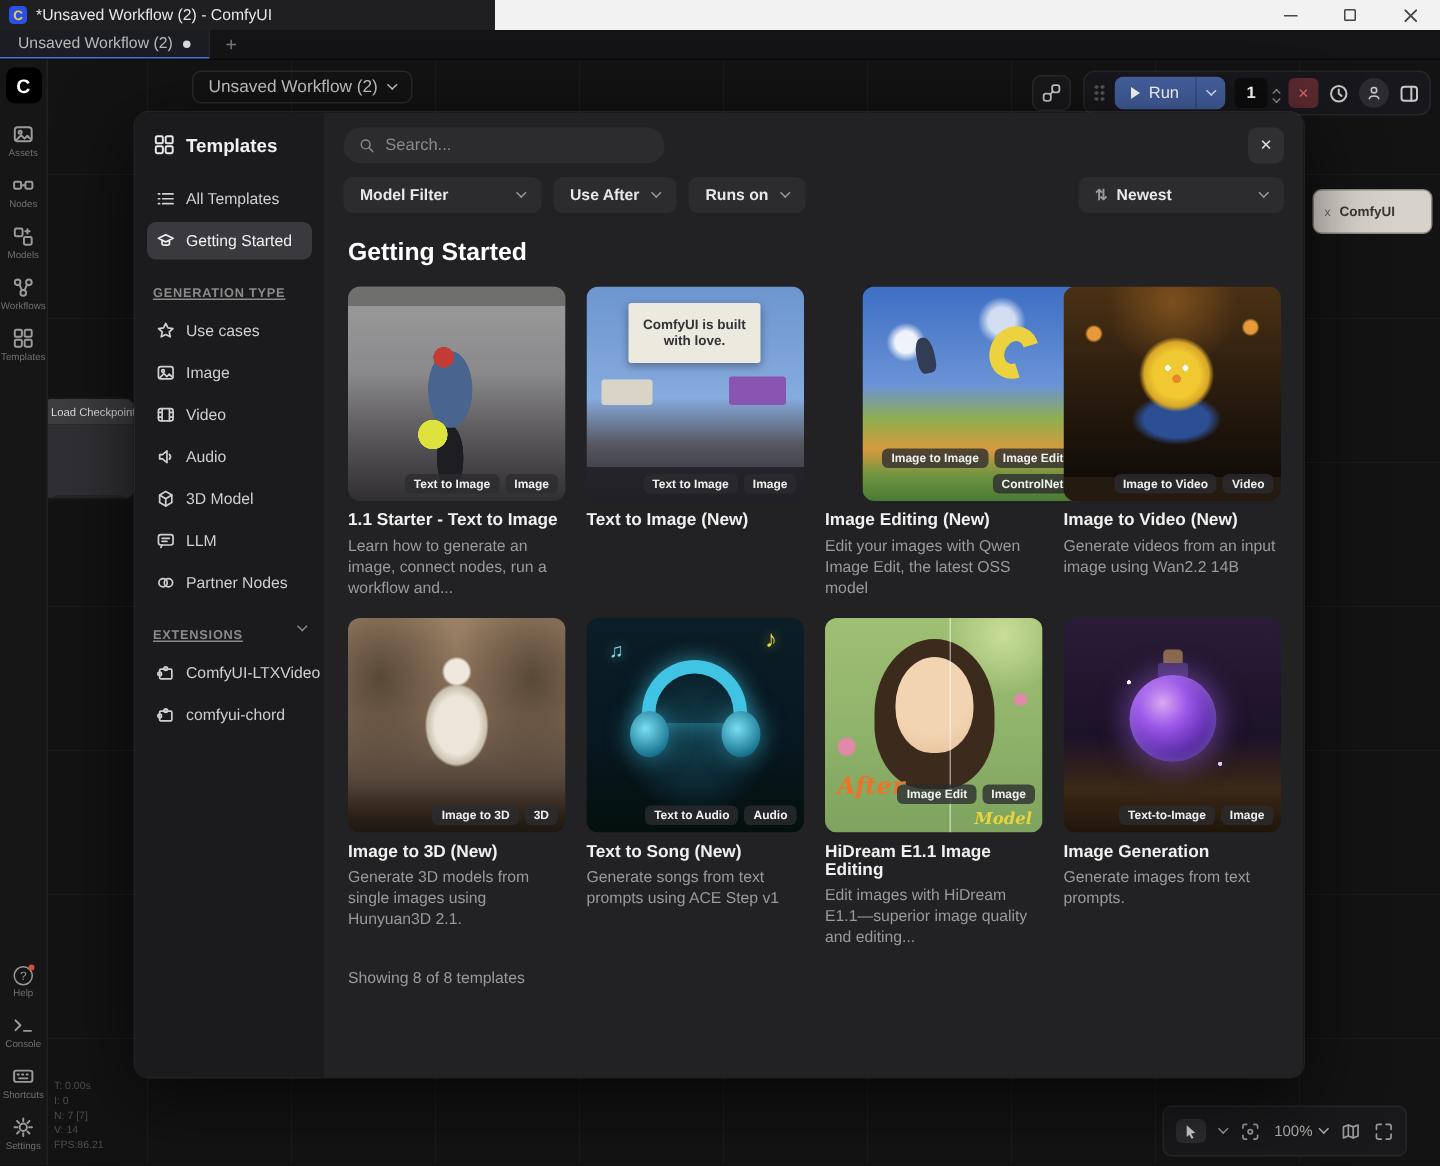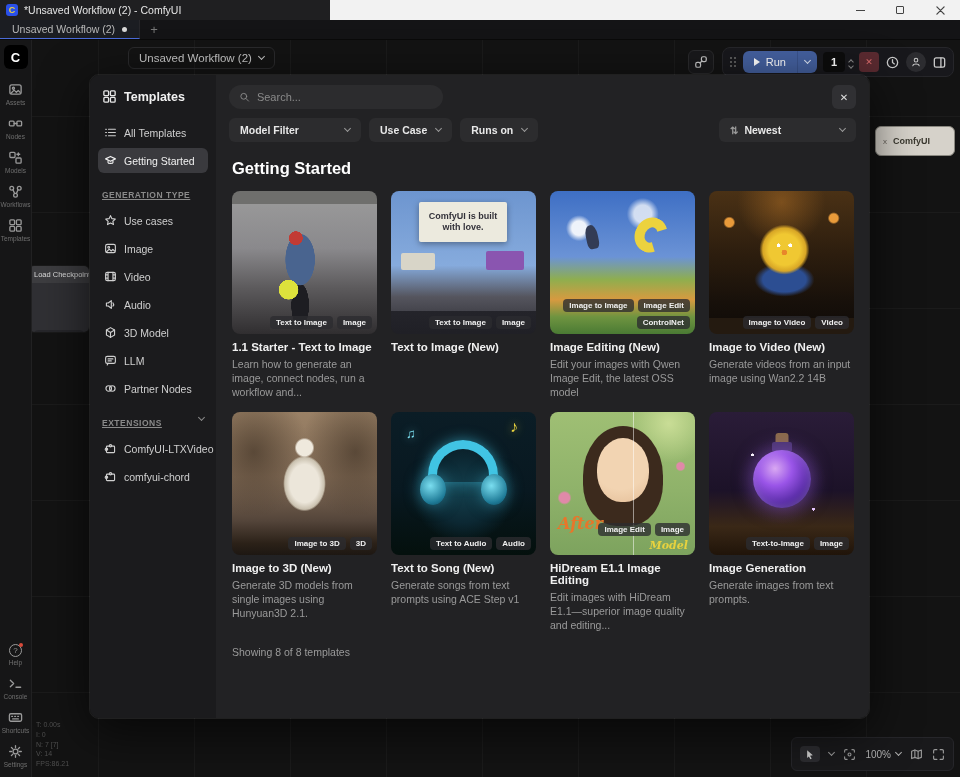--- a/index.html
+++ b/index.html
@@ -64,21 +64,21 @@
   .node-left .nl-body { background:#303034; height:100%; position:relative; }
   .node-left .nl-value { position:absolute; bottom:8px; left:4px; right:4px; background:#26262a; border-radius:6px; color:#b5b5b5; font-size:6.5px; padding:2px 4px; white-space:nowrap; overflow:hidden; }
   .node-right { position:absolute; right:5px; top:86px; width:80px; height:30px; background:#d6d2ca; border:1px solid #8a8880; border-radius:6px; display:flex; align-items:center; gap:6px; padding:0 7px; z-index:1; }
   .node-right .nr-x { color:#66625a; font-size:8px; }
   .node-right .nr-label { color:#3a382f; font-size:9px; font-weight:bold; }
 
   
   .stats { position:absolute; left:4px; bottom:8px; color:#4e4e4e; font-size:7px; line-height:1.4; }
 
   
-  .zoombar { position:absolute; right:6px; bottom:6px; height:22px; display:flex; align-items:center; gap:9px; background:#19191b; border:1px solid #26262a; border-radius:6px; padding:16px 8px; color:#9a9a9a;text-align:center; }
+  .zoombar { position:absolute; right:22px; bottom:6px; height:22px; display:flex; align-items:center; gap:9px; background:#19191b; border:1px solid #26262a; border-radius:6px; padding:16px 8px; color:#9a9a9a;text-align:center; }
   .cursor-btn { width:20px; height:16px; background:#2c2c30; border-radius:4px; display:flex; align-items:center; justify-content:center; }
   .zoom-label { color:#b0b0b0; font-size:10px; display:flex; align-items:center; gap:5px; }
 
   
   .modal { position:absolute; left:89px; top:74px; width:781px; height:645px; border-radius:10px; overflow:hidden; display:flex; z-index:20; box-shadow:0 12px 48px rgba(0,0,0,0.65); border:1px solid rgba(255,255,255,0.06); }
   .m-sidebar { width:126px; background:#1b1b1d; padding:12px 8px; display:flex; flex-direction:column; }
   .m-header { display:flex; align-items:center; gap:7px; color:#f0f0f0; font-size:12.5px; font-weight:bold; padding:2px 4px 0; margin-bottom:16px; }
   .m-item { display:flex; align-items:center; gap:7px; height:25px; padding:0 6px; border-radius:6px; color:#cfcfcf; font-size:10.5px; margin-bottom:3px; white-space:nowrap; }
   .m-item.active { background:#3a3a3e; color:#f0f0f0; }
   .m-item svg { flex:none; }
@@ -117,21 +117,21 @@
     linear-gradient(180deg,#9c9c9c 0%,#8a898c 40%,#5c5a5c 68%,#302e30 100%); }
   .art-billboard { background:
     linear-gradient(0deg, rgba(30,30,36,.85) 0 16%, transparent 16%),
     linear-gradient(180deg,#6d95cf 0%,#86abdd 52%,#55555e 74%,#2a2a30 100%); }
   .bb-main { position:absolute; top:11px; left:28px; width:88px; height:40px; background:#eceade; border-radius:2px; color:#33323a; font-weight:bold; font-size:9px; line-height:1.2; display:flex; align-items:center; justify-content:center; text-align:center; padding:2px 8px; box-shadow:0 2px 6px rgba(0,0,0,.35); }
   .bb-left { position:absolute; top:62px; left:10px; width:34px; height:17px; background:#d8d5c8; border-radius:2px; }
   .bb-right { position:absolute; top:60px; right:12px; width:38px; height:19px; background:#8a55b0; border-radius:2px; }
   .art-paint { background:
     radial-gradient(circle 13px at 20% 26%, rgba(255,255,255,.9) 55%, transparent),
     radial-gradient(circle 16px at 64% 16%, rgba(255,255,255,.75) 55%, transparent),
-    linear-gradient(180deg,#3e6fc4 0%,#6b93d6 46%,#8fae4e 62%,#d79a40 76%,#6f9440 88%,#4a7a34 100%); }
+    linear-gradient(180deg,#3e6fc4 0%,#6b93d6 46%,#8fae4e 62%,#d79a40 76%,#6f9440 88%,#4a7a34 100%); margin-left: 25px; }
   .yellow-c { position:absolute; top:26px; right:28px; width:32px; height:36px; border:10px solid #ecd23e; border-right-color:transparent; border-radius:50%; transform:rotate(28deg); }
   .runner { position:absolute; top:34px; left:36px; width:12px; height:24px; background:#333c55; border-radius:45% 45% 30% 30%; transform:rotate(-12deg); }
   .art-chick { background:
     radial-gradient(circle 2px at 48% 38%, #fff 90%, transparent),
     radial-gradient(circle 2px at 56% 38%, #fff 90%, transparent),
     radial-gradient(circle 3px at 52% 43%, #e8862a 90%, transparent),
     radial-gradient(circle 25px at 52% 41%, #f0c832 62%, #d8a626 86%, transparent),
     radial-gradient(ellipse 30px 17px at 52% 62%, #2c4e92 72%, transparent),
     radial-gradient(circle 6px at 14% 22%, #e89a3a 70%, transparent),
     radial-gradient(circle 6px at 86% 19%, #e89a3a 70%, transparent),
@@ -500,21 +500,21 @@
         </div>
         <div class="modal-close">✕</div>
       </div>
 
       <div class="m-filterrow">
         <div class="filter-btn wide">
           <span>Model Filter</span>
           <span class="chev"></span>
         </div>
         <div class="filter-btn">
-          <span>Use Case</span>
+          <span>Use After</span>
           <span class="chev"></span>
         </div>
         <div class="filter-btn">
           <span>Runs on</span>
           <span class="chev"></span>
         </div>
         <div class="filter-btn sort-btn">
           <span style="display:flex;align-items:center;gap:6px">
             <span class="sort-glyph">⇅</span>
             <span>Newest</span>

